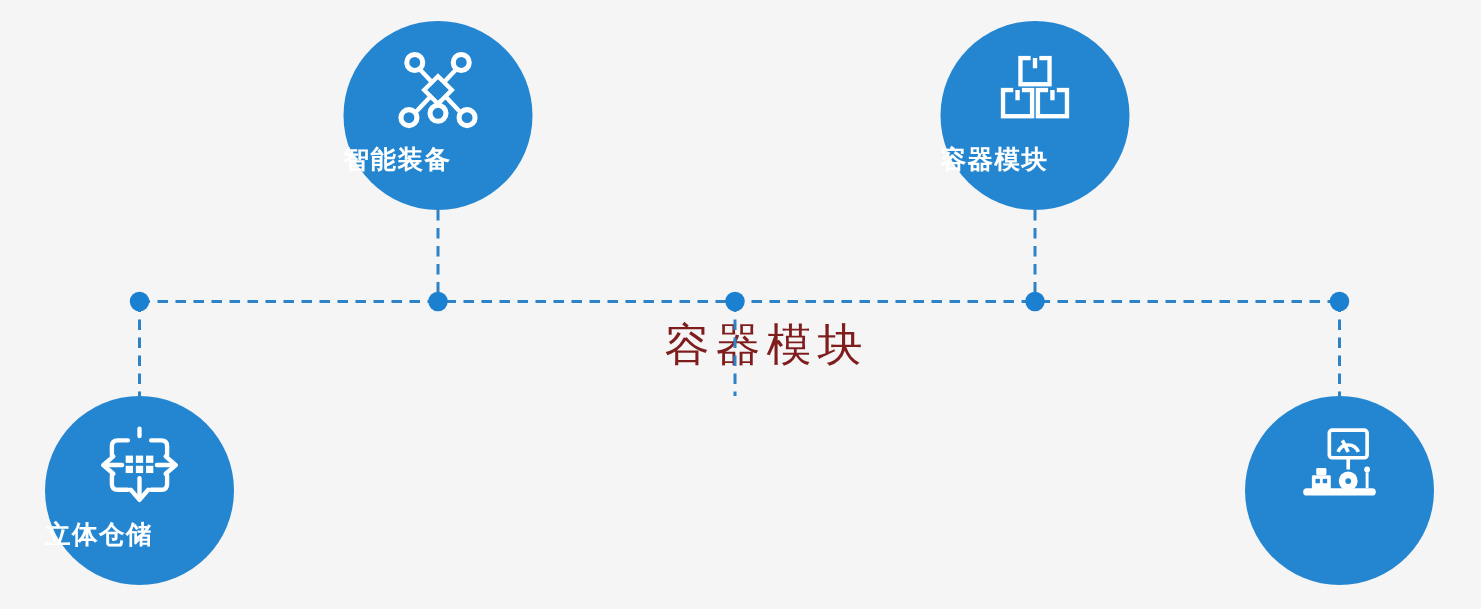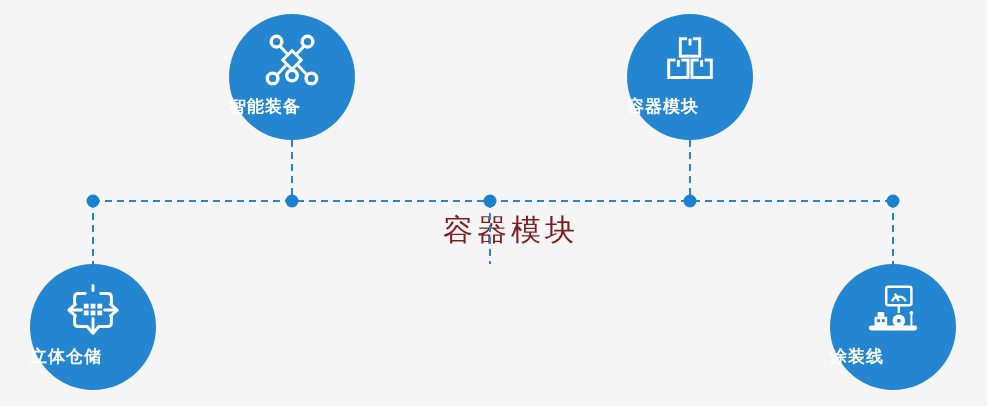--- a/index.html
+++ b/index.html
@@ -184,16 +184,15 @@
         <g class="ic-stroke" stroke-width="2">
           <line x1="51" y1="36" x2="51" y2="47"></line>
         </g>
         <g class="ic-blue">
           <rect x="15.5" y="40.5" width="3" height="3"></rect>
           <rect x="20.5" y="40.5" width="3" height="3"></rect>
           <circle cx="38" cy="42" r="2"></circle>
         </g>
       </svg>
     </span>
-    <span class="node-label">涂装线</span>
   </div>
 
 </div>
 
 </body></html>

